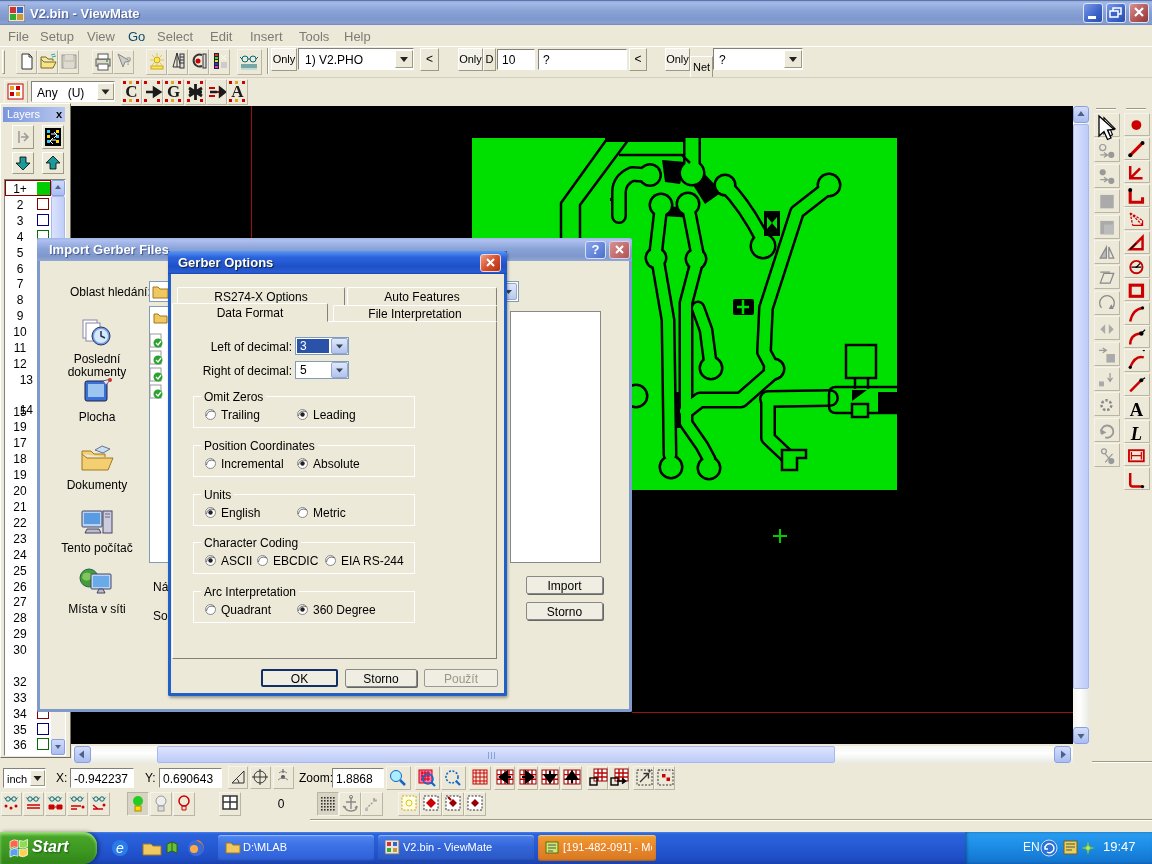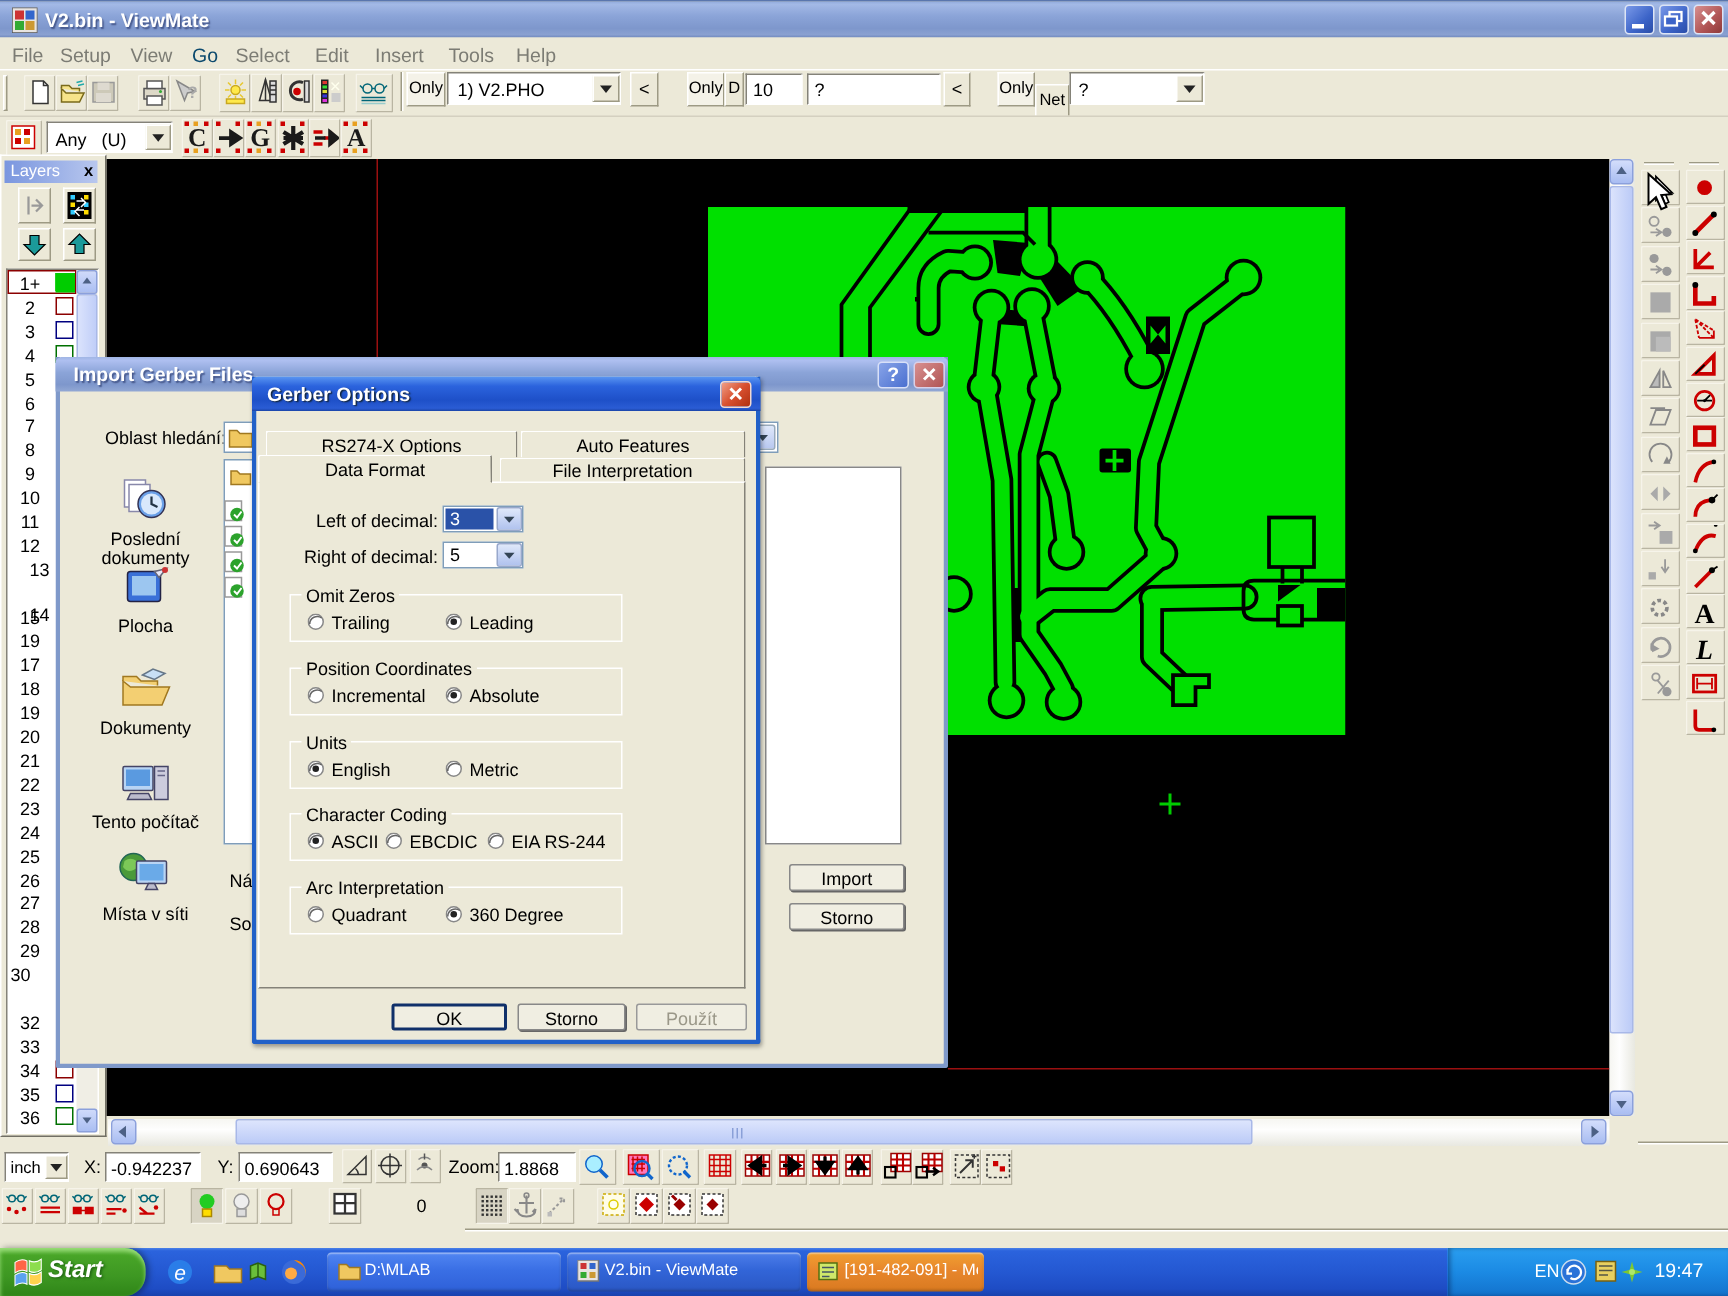--- a/index.html
+++ b/index.html
@@ -337,21 +337,21 @@
 <div class="abs" style="left:7px;top:484px;width:26px;font-size:12px;text-align:center;color:#000;">20</div>
 <div class="abs" style="left:7px;top:500px;width:26px;font-size:12px;text-align:center;color:#000;">21</div>
 <div class="abs" style="left:7px;top:516px;width:26px;font-size:12px;text-align:center;color:#000;">22</div>
 <div class="abs" style="left:7px;top:532px;width:26px;font-size:12px;text-align:center;color:#000;">23</div>
 <div class="abs" style="left:7px;top:548px;width:26px;font-size:12px;text-align:center;color:#000;">24</div>
 <div class="abs" style="left:7px;top:564px;width:26px;font-size:12px;text-align:center;color:#000;">25</div>
 <div class="abs" style="left:7px;top:580px;width:26px;font-size:12px;text-align:center;color:#000;">26</div>
 <div class="abs" style="left:7px;top:595px;width:26px;font-size:12px;text-align:center;color:#000;">27</div>
 <div class="abs" style="left:7px;top:611px;width:26px;font-size:12px;text-align:center;color:#000;">28</div>
 <div class="abs" style="left:7px;top:627px;width:26px;font-size:12px;text-align:center;color:#000;">29</div>
-<div class="abs" style="left:7px;top:643px;width:26px;font-size:12px;color:#000;">30</div>
+<div class="abs" style="left:7px;top:643px;width:26px;font-size:12px;text-align:center;color:#000;">30</div>
 <div class="abs" style="left:7px;top:659px;width:26px;font-size:12px;text-align:center;color:#000;margin-left:40px;">31</div>
 <div class="abs" style="left:7px;top:675px;width:26px;font-size:12px;text-align:center;color:#000;">32</div>
 <div class="abs" style="left:7px;top:691px;width:26px;font-size:12px;text-align:center;color:#000;">33</div>
 <div class="abs" style="left:7px;top:707px;width:26px;font-size:12px;text-align:center;color:#000;">34</div>
 <div class="abs" style="left:37px;top:707px;width:12px;height:12px;background:#fff;border:1px solid #8b0000;"></div>
 <div class="abs" style="left:7px;top:723px;width:26px;font-size:12px;text-align:center;color:#000;">35</div>
 <div class="abs" style="left:37px;top:723px;width:12px;height:12px;background:#fff;border:1px solid #000080;"></div>
 <div class="abs" style="left:7px;top:738px;width:26px;font-size:12px;text-align:center;color:#000;">36</div>
 <div class="abs" style="left:37px;top:738px;width:12px;height:12px;background:#fff;border:1px solid #007000;"></div>
 <div class="abs" style="left:5px;top:180px;width:46px;height:16px;border:1px solid #8b0000;"></div>

